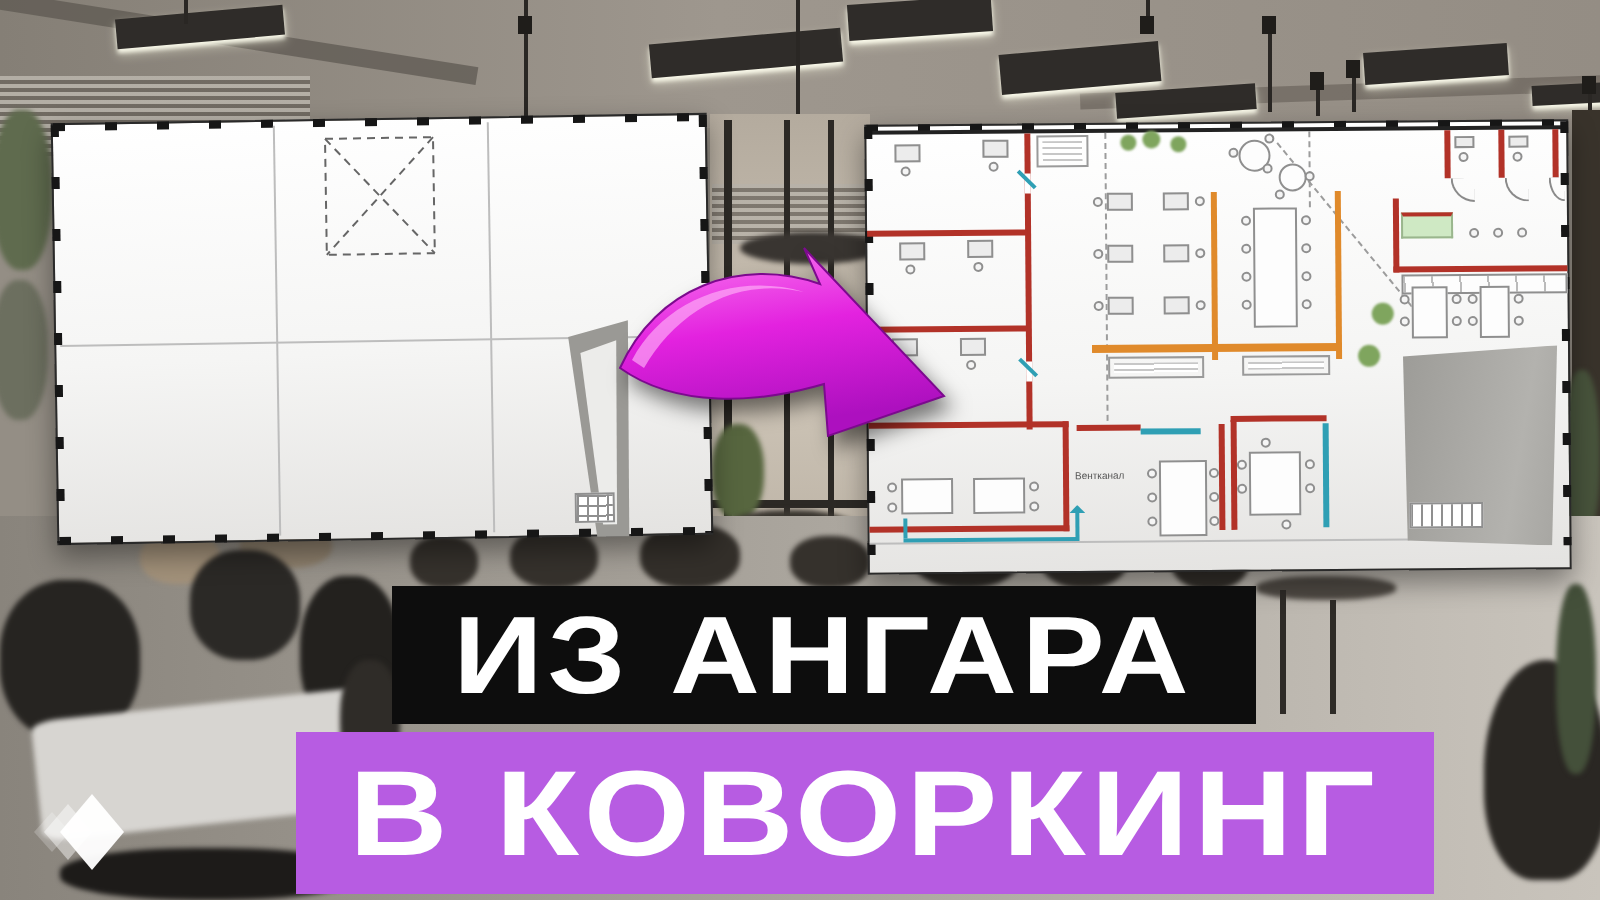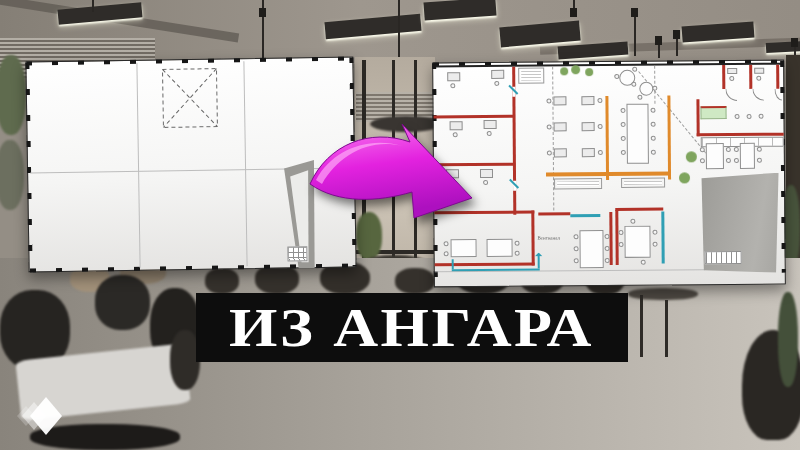--- a/index.html
+++ b/index.html
@@ -1,17 +1,17 @@
 <!DOCTYPE html>
 <html style="--c-pink: #b75ce2; --c-black: #0d0d0d; --c-magenta: #e32ae0; --c-red: #b23228; --c-orange: #e08a2b; --c-teal: #2f9fb4; --c-green: #cfe9c4; --c-white: #ffffff;"><head>
 <meta charset="utf-8">
 <style>
   html,body{margin:0;padding:0;background:#222;}
   .stage{position:relative;width:800px;height:450px;overflow:hidden;
-         font-family:Liberation Serif, serif;background:#948e85;}
+         font-family:Liberation Sans, sans-serif;background:#948e85;}
   .stage *{box-sizing:border-box;}
   .abs, .stage i{position:absolute;display:block;}
   
   .bg{position:absolute;inset:0;}
   .ceiling{position:absolute;left:0;top:0;width:800px;height:64px;
            background:linear-gradient(90deg,#857f76,#9e978e 45%,#948d84);}
   .beam{position:absolute;background:#5e5851;opacity:.75;}
   .lb{position:absolute;background:#2f2c29;box-shadow:0 2px 2px rgba(255,255,240,.9),0 3px 6px rgba(255,255,230,.45);}
   .rod{position:absolute;width:2px;background:#2a2724;}
   .cap{position:absolute;width:7px;height:9px;background:#1f1d1a;}
@@ -303,20 +303,23 @@
         <stop offset="1" stop-color="#ad10bf"></stop>
       </linearGradient>
     </defs>
     <path d="M12,62 C30,22 72,6 112,20 L104,2 L174,76 L116,96 L114,70 C80,80 40,82 12,62 Z" fill="url(#agrad)" stroke="#7c0a8e" stroke-width="1"></path>
     <path d="M18,58 C34,28 70,14 104,24 C70,16 40,34 24,62 Z" fill="#ffb0f8" opacity="0.65"></path>
   </svg>
 
   <div class="banner banner-black">
     <span>ИЗ АНГАРА</span>
   </div>
+  <div class="banner banner-pink">
+    <span>В КОВОРКИНГ</span>
+  </div>
 
   <svg class="logo" width="52" height="48" viewBox="0 0 52 48">
     <polygon points="14,12 23,22 14,32 5,22" fill="#ffffff" opacity="0.22"></polygon>
     <polygon points="22,8 34,22 22,36 10,22" fill="#ffffff" opacity="0.45"></polygon>
     <polygon points="34,3 50,22 34,41 18,22" fill="#ffffff" opacity="0.96"></polygon>
   </svg>
 
 </div>
 
 </body></html>

